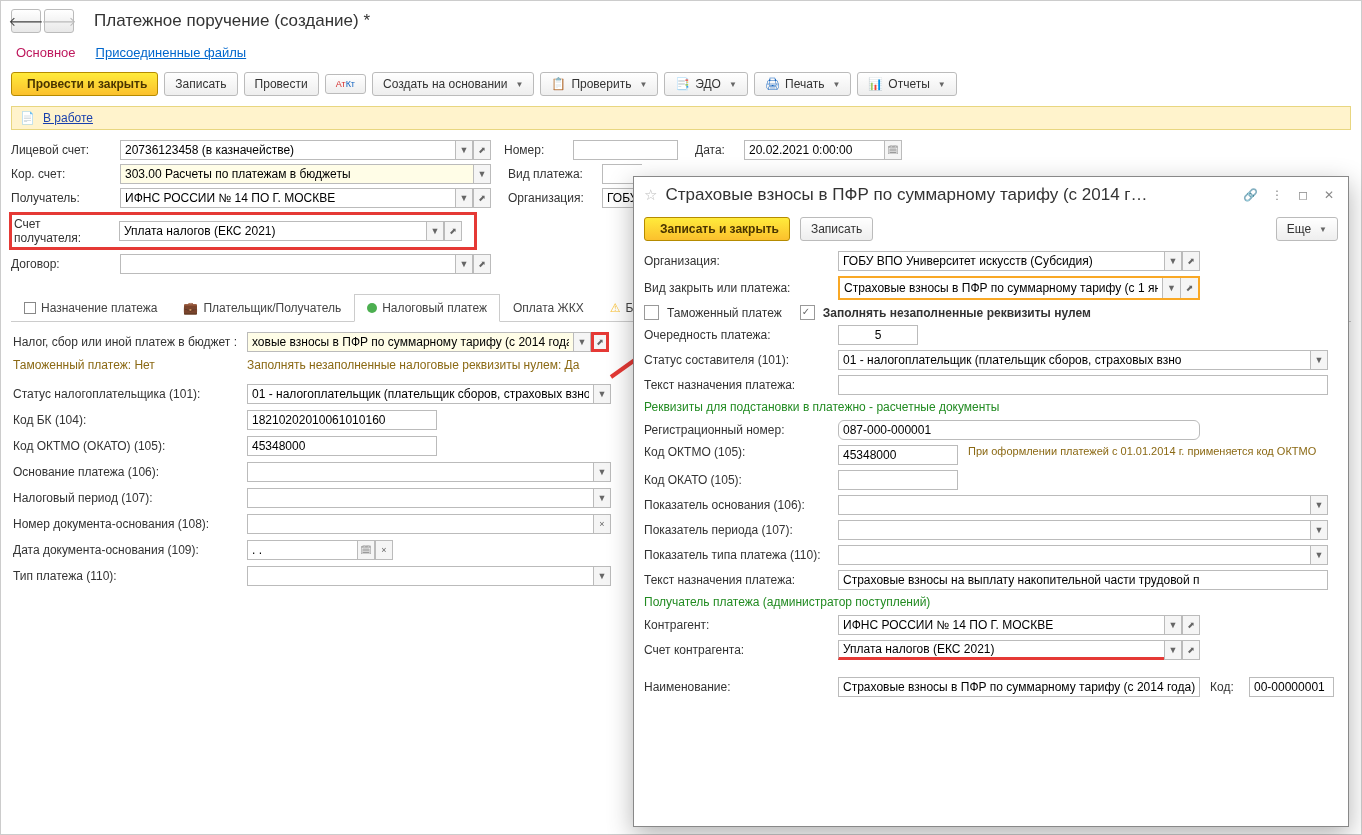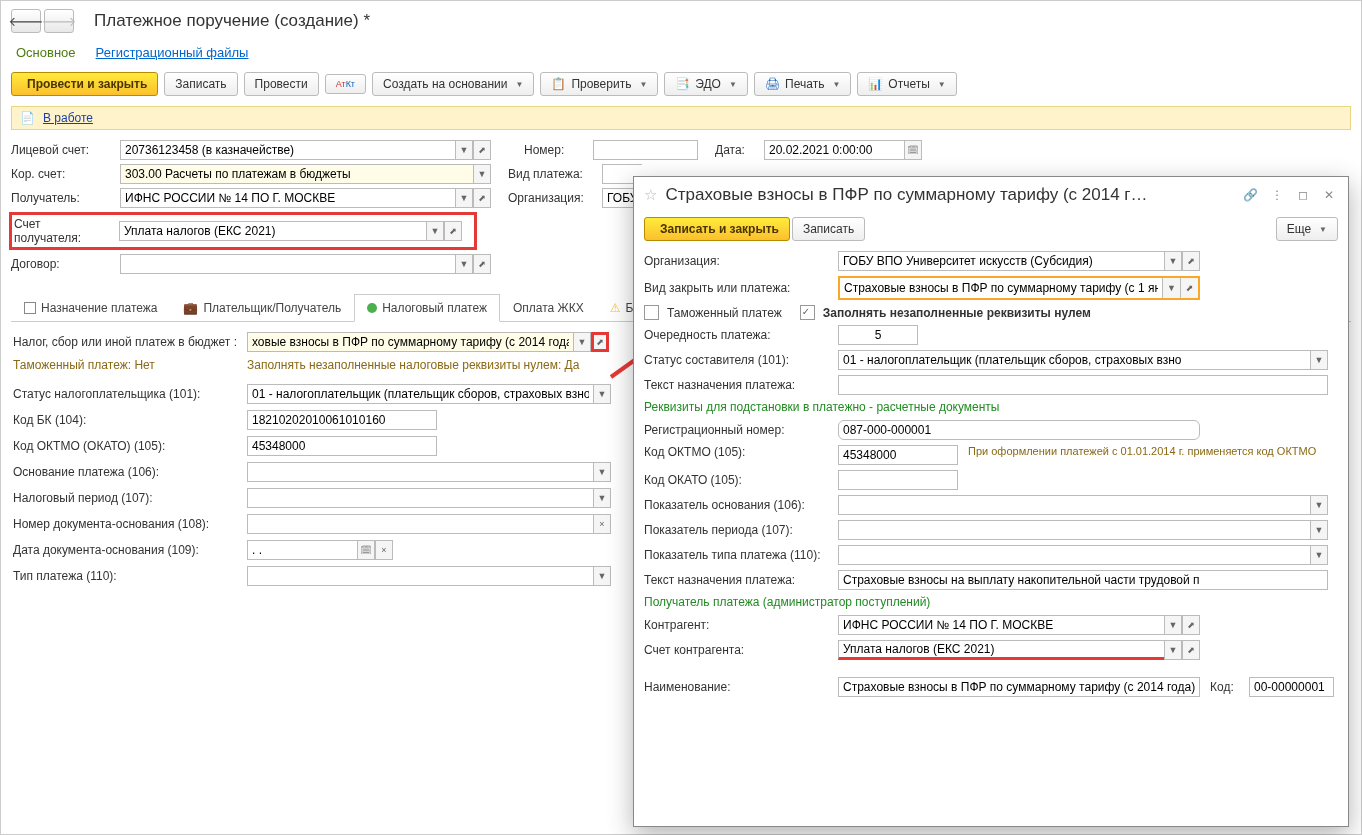--- a/index.html
+++ b/index.html
@@ -46,21 +46,21 @@
   font-size: 17px;
   color: #333;
 }
 .subnav {
   display: flex;
   gap: 20px;
   padding: 6px 15px;
 }
 .subnav-item {
   font-size: 13px;
-  color: #4d7c0f;
+  color: #be185d;
 }
 .subnav-item.link { color: #0066cc; text-decoration: underline; }
 .toolbar {
   display: flex;
   gap: 6px;
   padding: 6px 10px;
   align-items: center;
   flex-wrap: wrap;
 }
 .btn {
@@ -203,21 +203,21 @@
   height: 18px;
   display: flex;
   align-items: center;
   justify-content: center;
   color: #888;
   font-size: 12px;
 }
 .popup-toolbar {
   display: flex;
   padding: 4px 10px 8px;
-  gap: 2px;
+  gap: 10px;
   align-items: center;
 }
 .popup-body {
   padding: 2px 10px;
   overflow: hidden;
   flex: 1;
 }
 .prow {
   display: flex;
   align-items: center;
@@ -251,21 +251,21 @@
   <div class="title-bar">
     <div class="nav-btns">
       <div class="nav-btn">🡐</div>
       <div class="nav-btn" style="color:#bbb;">🡒</div>
     </div>
     <div class="title-text">Платежное поручение (создание) *</div>
   </div>
 
   <div class="subnav">
     <span class="subnav-item">Основное</span>
-    <span class="subnav-item link">Регистрационный файлы</span>
+    <span class="subnav-item link">Присоединенные файлы</span>
   </div>
 
   <div class="toolbar">
     <div class="btn yellow">Провести и закрыть</div>
     <div class="btn">Записать</div>
     <div class="btn">Провести</div>
     <div class="btn">
         <span style="font-size:9px;"><span style="color:#d32f2f;">Ат</span><span style="color:#1565c0;">Кт</span></span>
       </div>
     <div class="btn">
@@ -300,21 +300,21 @@
   </div>
 
   <div class="form">
     <div class="row">
       <span class="lbl">Лицевой счет:</span>
       <span class="ib">
           <input class="input" style="width: 335px;" value="20736123458 (в казначействе)">
           <span class="ibtn">▼</span>
           <span class="ibtn">⬈</span>
         </span>
-      <span class="lbl" style="width:60px;margin-left:24px;">Номер:</span>
+      <span class="lbl" style="width:60px;margin-left:4px;">Номер:</span>
       <input class="input" style="width: 105px;" value="">
       <span class="lbl" style="width:40px;margin-left:8px;">Дата:</span>
       <span class="ib">
           <input class="input" style="width: 140px;" value="20.02.2021 0:00:00">
           <span class="ibtn">🗓</span>
         </span>
     </div>
     <div class="row">
       <span class="lbl">Кор. счет:</span>
       <span class="ib">

